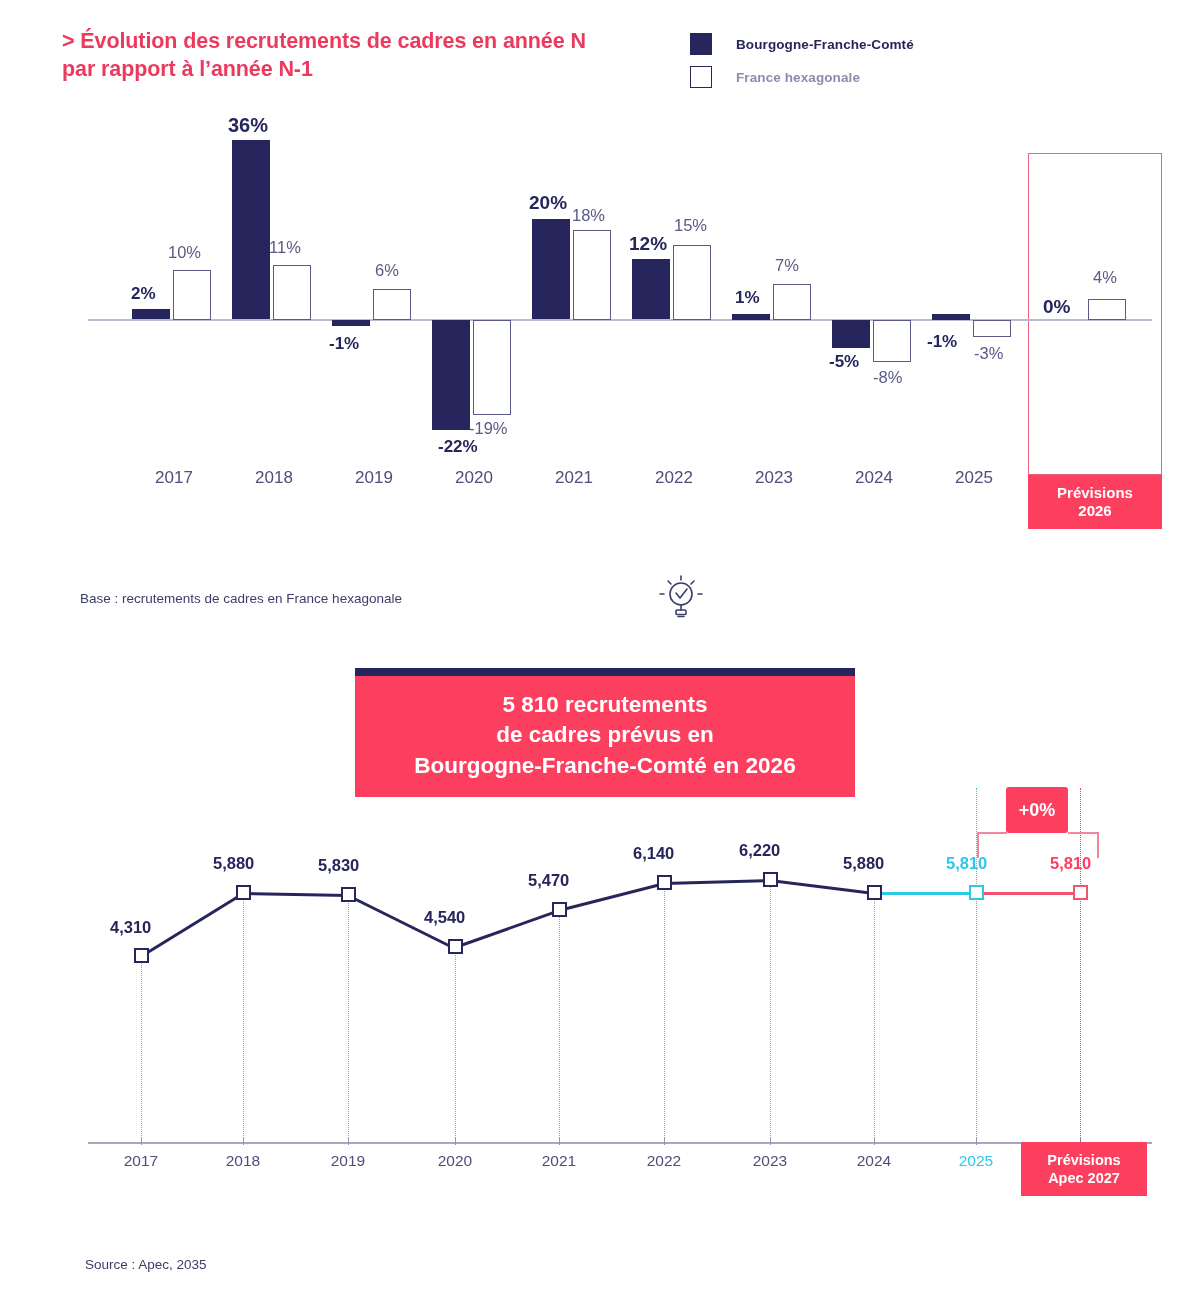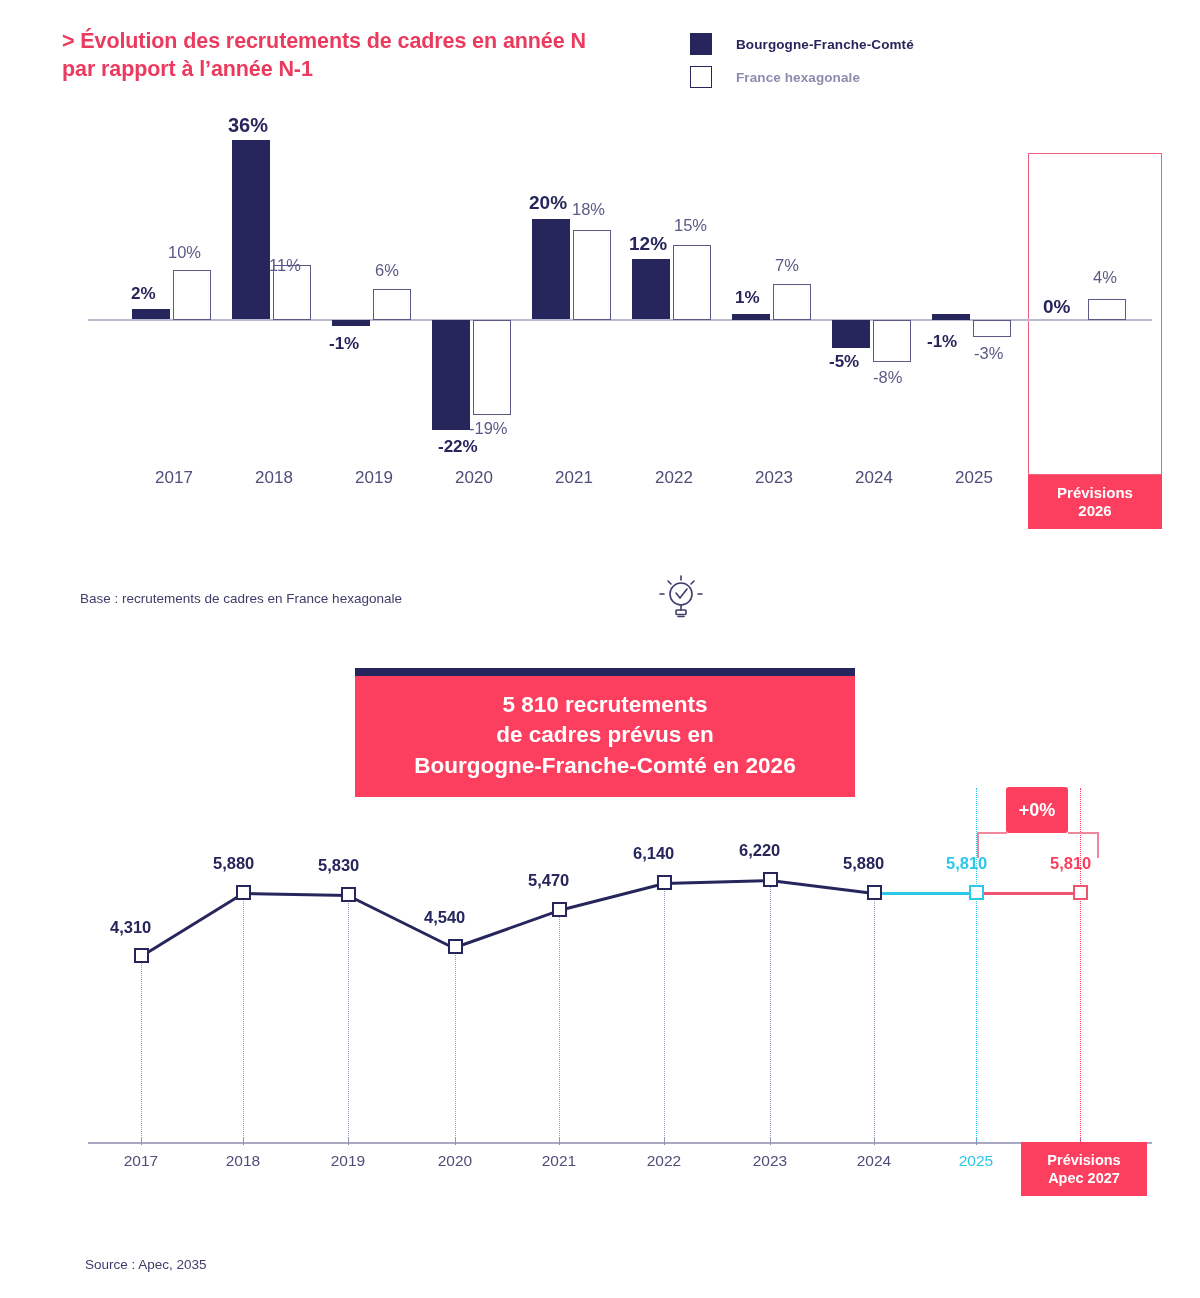--- a/index.html
+++ b/index.html
@@ -138,21 +138,21 @@
       <div class="bar fr" style="top:165px;height:50px"></div>
       <div class="vlabel bfc" style="left:5px;top:180px">2%</div>
       <div class="vlabel fr" style="left:42px;top:139px">10%</div>
       <div class="xlabel">2017</div>
     </div>
 
     <div class="group" style="left:226px">
       <div class="bar bfc" style="top:35px;height:179px"></div>
       <div class="bar fr" style="top:160px;height:55px"></div>
       <div class="vlabel bfc" style="left:2px;top:10px;font-size:20px">36%</div>
-      <div class="vlabel fr" style="left:43px;top:152px">11%</div>
+      <div class="vlabel fr" style="left:43px;top:134px">11%</div>
       <div class="xlabel">2018</div>
     </div>
 
     <div class="group" style="left:326px">
       <div class="bar bfc" style="top:215px;height:6px"></div>
       <div class="bar fr" style="top:184px;height:31px"></div>
       <div class="vlabel bfc" style="left:3px;top:230px">-1%</div>
       <div class="vlabel fr" style="left:49px;top:157px">6%</div>
       <div class="xlabel">2019</div>
     </div>
@@ -162,21 +162,21 @@
       <div class="bar fr" style="top:215px;height:95px"></div>
       <div class="vlabel bfc" style="left:12px;top:333px">-22%</div>
       <div class="vlabel fr" style="left:43px;top:315px">-19%</div>
       <div class="xlabel">2020</div>
     </div>
 
     <div class="group" style="left:526px">
       <div class="bar bfc" style="top:114px;height:100px"></div>
       <div class="bar fr" style="top:125px;height:90px"></div>
       <div class="vlabel bfc" style="left:3px;top:88px;font-size:19px">20%</div>
-      <div class="vlabel fr" style="left:46px;top:96px">18%</div>
+      <div class="vlabel fr" style="left:46px;top:102px">18%</div>
       <div class="xlabel">2021</div>
     </div>
 
     <div class="group" style="left:626px">
       <div class="bar bfc" style="top:154px;height:60px"></div>
       <div class="bar fr" style="top:140px;height:75px"></div>
       <div class="vlabel bfc" style="left:3px;top:129px;font-size:19px">12%</div>
       <div class="vlabel fr" style="left:48px;top:112px">15%</div>
       <div class="xlabel">2022</div>
     </div>

